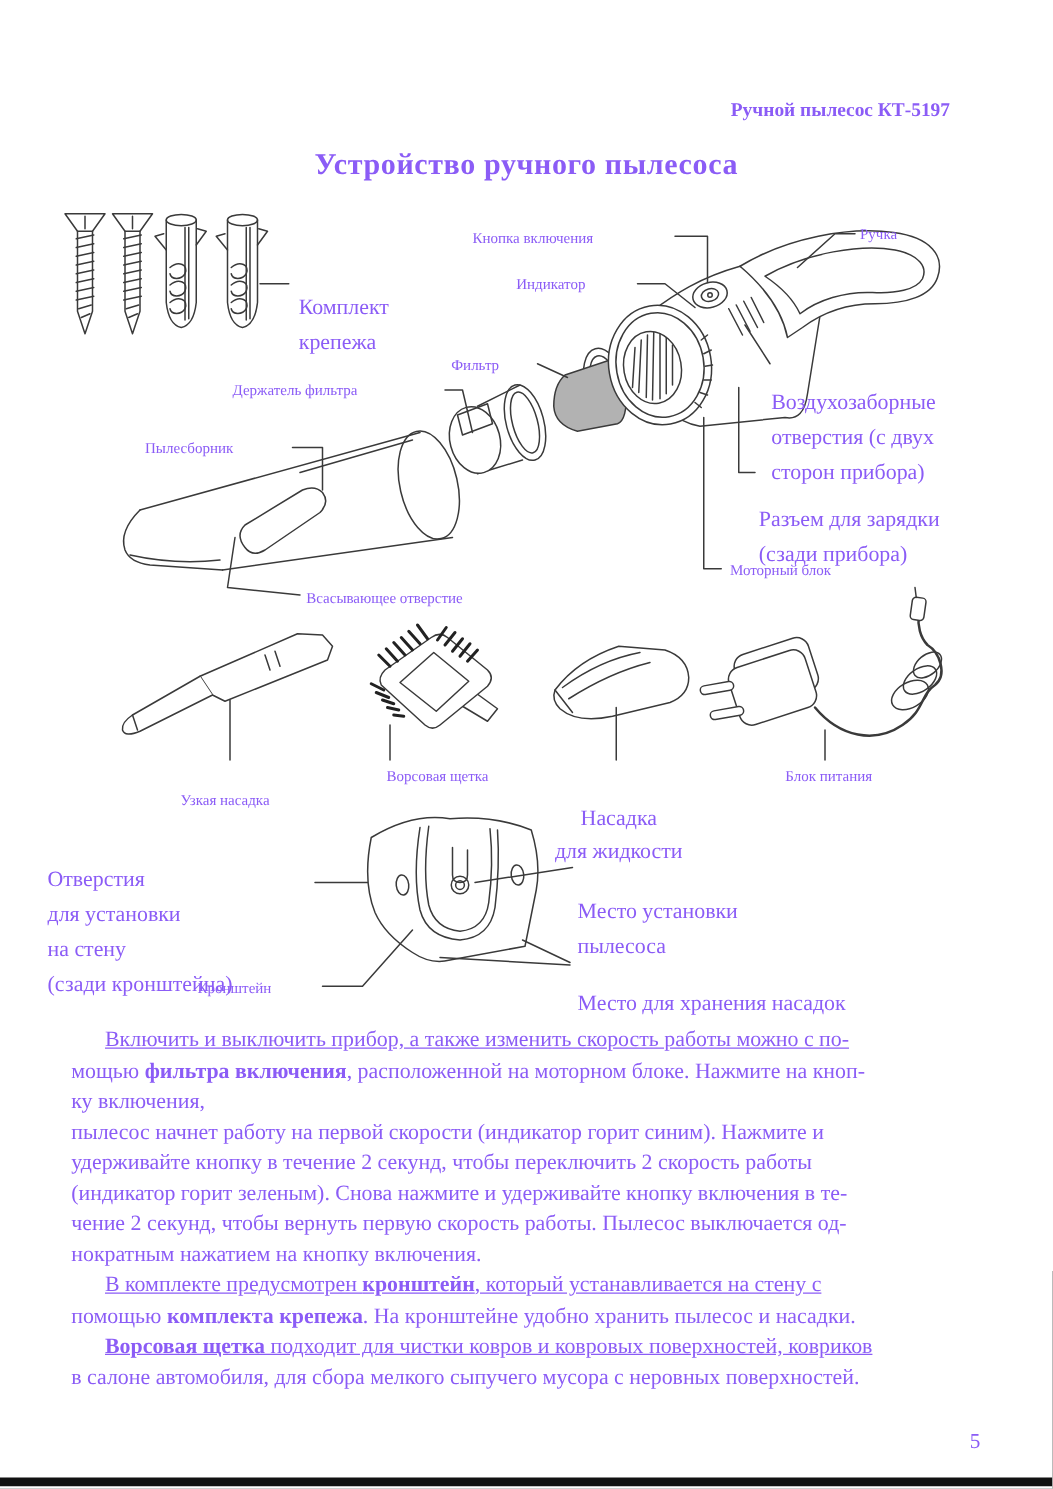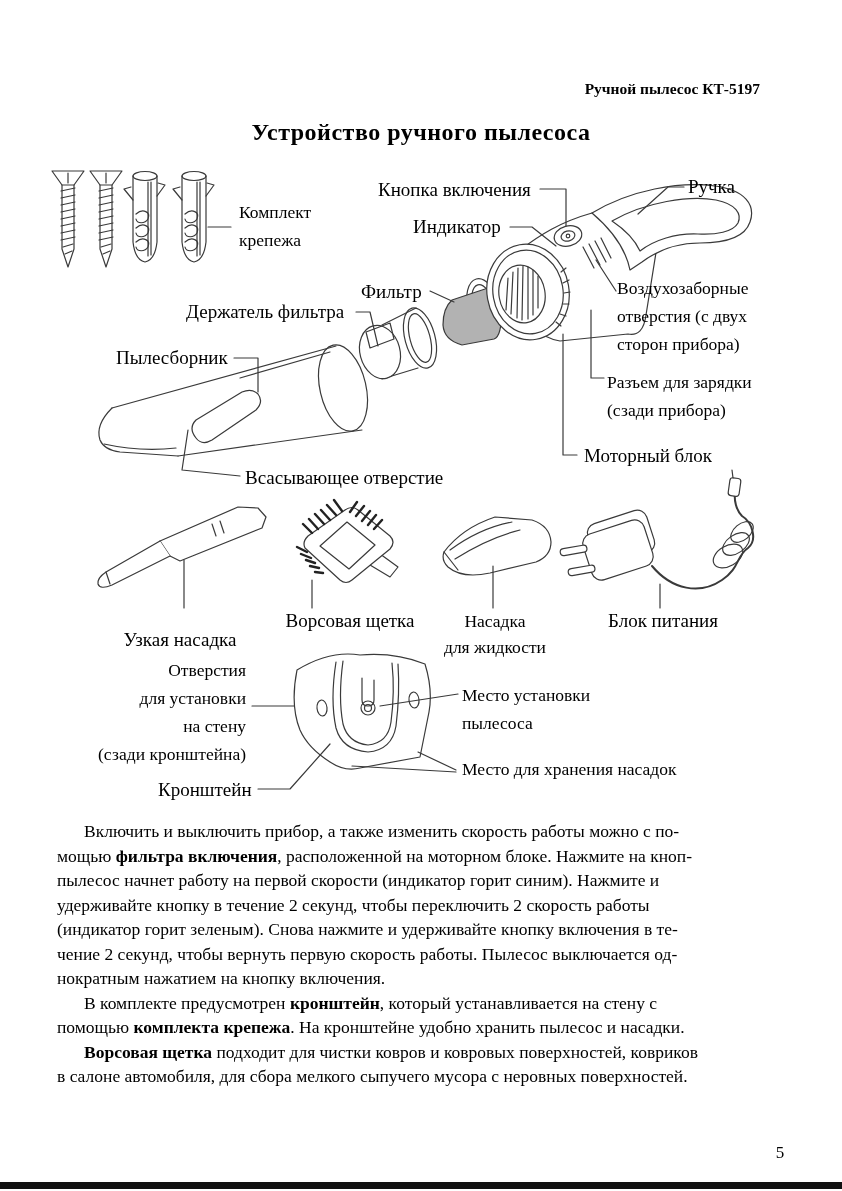--- a/index.html
+++ b/index.html
@@ -1,33 +1,33 @@
 <!DOCTYPE html>
 <html><head>
 <meta charset="utf-8">
 <style>
   html,body{margin:0;padding:0;background:#888;}
   .page{
     width:842px;height:1191px;position:relative;margin:0 auto;
-    background:#ffffff;color:#000000;overflow:hidden;
+    background:#ffffff;color:#8b5cf6;overflow:hidden;
     font-family:"Liberation Serif","DejaVu Serif",serif;
   }
   .art{position:absolute;left:0;top:0;width:842px;height:1191px;}
   .hdr{position:absolute;top:80px;left:0;width:760px;text-align:right;
        font-weight:bold;font-size:15.5px;}
   .ttl{position:absolute;top:119px;left:0;width:842px;text-align:center;
        font-weight:bold;font-size:24px;letter-spacing:.5px;}
-  .lbl{position:absolute;font-size:19px;line-height:20px;white-space:nowrap;}
-  .lbl-multi{position:absolute;font-size:17.5px;line-height:28px;white-space:nowrap;}
+  .lbl{position:absolute;font-size:12px;line-height:20px;white-space:nowrap;}
+  .lbl-multi{position:absolute;font-size:17.5px;line-height:28px;white-space:nowrap;margin-top:33px;}
   .ctr{text-align:center;}
-  .rgt{text-align:right;}
+  .rgt{}
   .body-text{position:absolute;left:57px;top:819px;width:732px;
              font-size:17.5px;}
   .bline{height:24.5px;line-height:24.5px;white-space:nowrap;}
-  .ind{padding-left:27px;}
+  .ind{padding-left:27px;text-decoration:underline;}
   .pageno{position:absolute;left:760px;top:1143px;width:40px;text-align:center;
           font-size:17px;}
   .botbar{position:absolute;left:0;top:1182px;width:842px;height:7px;background:#111;}
   b{font-weight:bold;}
   svg .ln{stroke:#3a3a3a;stroke-width:1.2;fill:none;stroke-linecap:round;stroke-linejoin:round;}
   svg .fw{stroke:#3a3a3a;stroke-width:1.2;fill:#ffffff;stroke-linecap:round;stroke-linejoin:round;}
   svg .gray{stroke:#3a3a3a;stroke-width:1.2;fill:#b2b2b2;}
   svg .bristle{stroke:#222;stroke-width:2.4;stroke-linecap:round;}
 </style>
 </head>
@@ -205,20 +205,21 @@
     <div>пылесоса</div>
   </div>
   <div class="lbl-multi" style="left:462px;top:755px;">
     <div>Место для хранения насадок</div>
   </div>
   <div class="lbl" style="left:158px;top:780px;">Кронштейн</div>
 
   <div class="body-text">
     <div class="bline ind">Включить и выключить прибор, а также изменить скорость работы можно с по-</div>
     <div class="bline"><span>мощью </span><b>фильтра включения</b><span>, расположенной на моторном блоке. Нажмите на кноп-</span></div>
+    <div class="bline">ку включения,</div>
     <div class="bline">пылесос начнет работу на первой скорости (индикатор горит синим). Нажмите и</div>
     <div class="bline">удерживайте кнопку в течение 2 секунд, чтобы переключить 2 скорость работы</div>
     <div class="bline">(индикатор горит зеленым). Снова нажмите и удерживайте кнопку включения в те-</div>
     <div class="bline">чение 2 секунд, чтобы вернуть первую скорость работы. Пылесос выключается од-</div>
     <div class="bline">нократным нажатием на кнопку включения.</div>
     <div class="bline ind"><span>В комплекте предусмотрен </span><b>кронштейн</b><span>, который устанавливается на стену с</span></div>
     <div class="bline"><span>помощью </span><b>комплекта крепежа</b><span>. На кронштейне удобно хранить пылесос и насадки.</span></div>
     <div class="bline ind"><b>Ворсовая щетка</b><span> подходит для чистки ковров и ковровых поверхностей, ковриков</span></div>
     <div class="bline">в салоне автомобиля, для сбора мелкого сыпучего мусора с неровных поверхностей.</div>
   </div>

